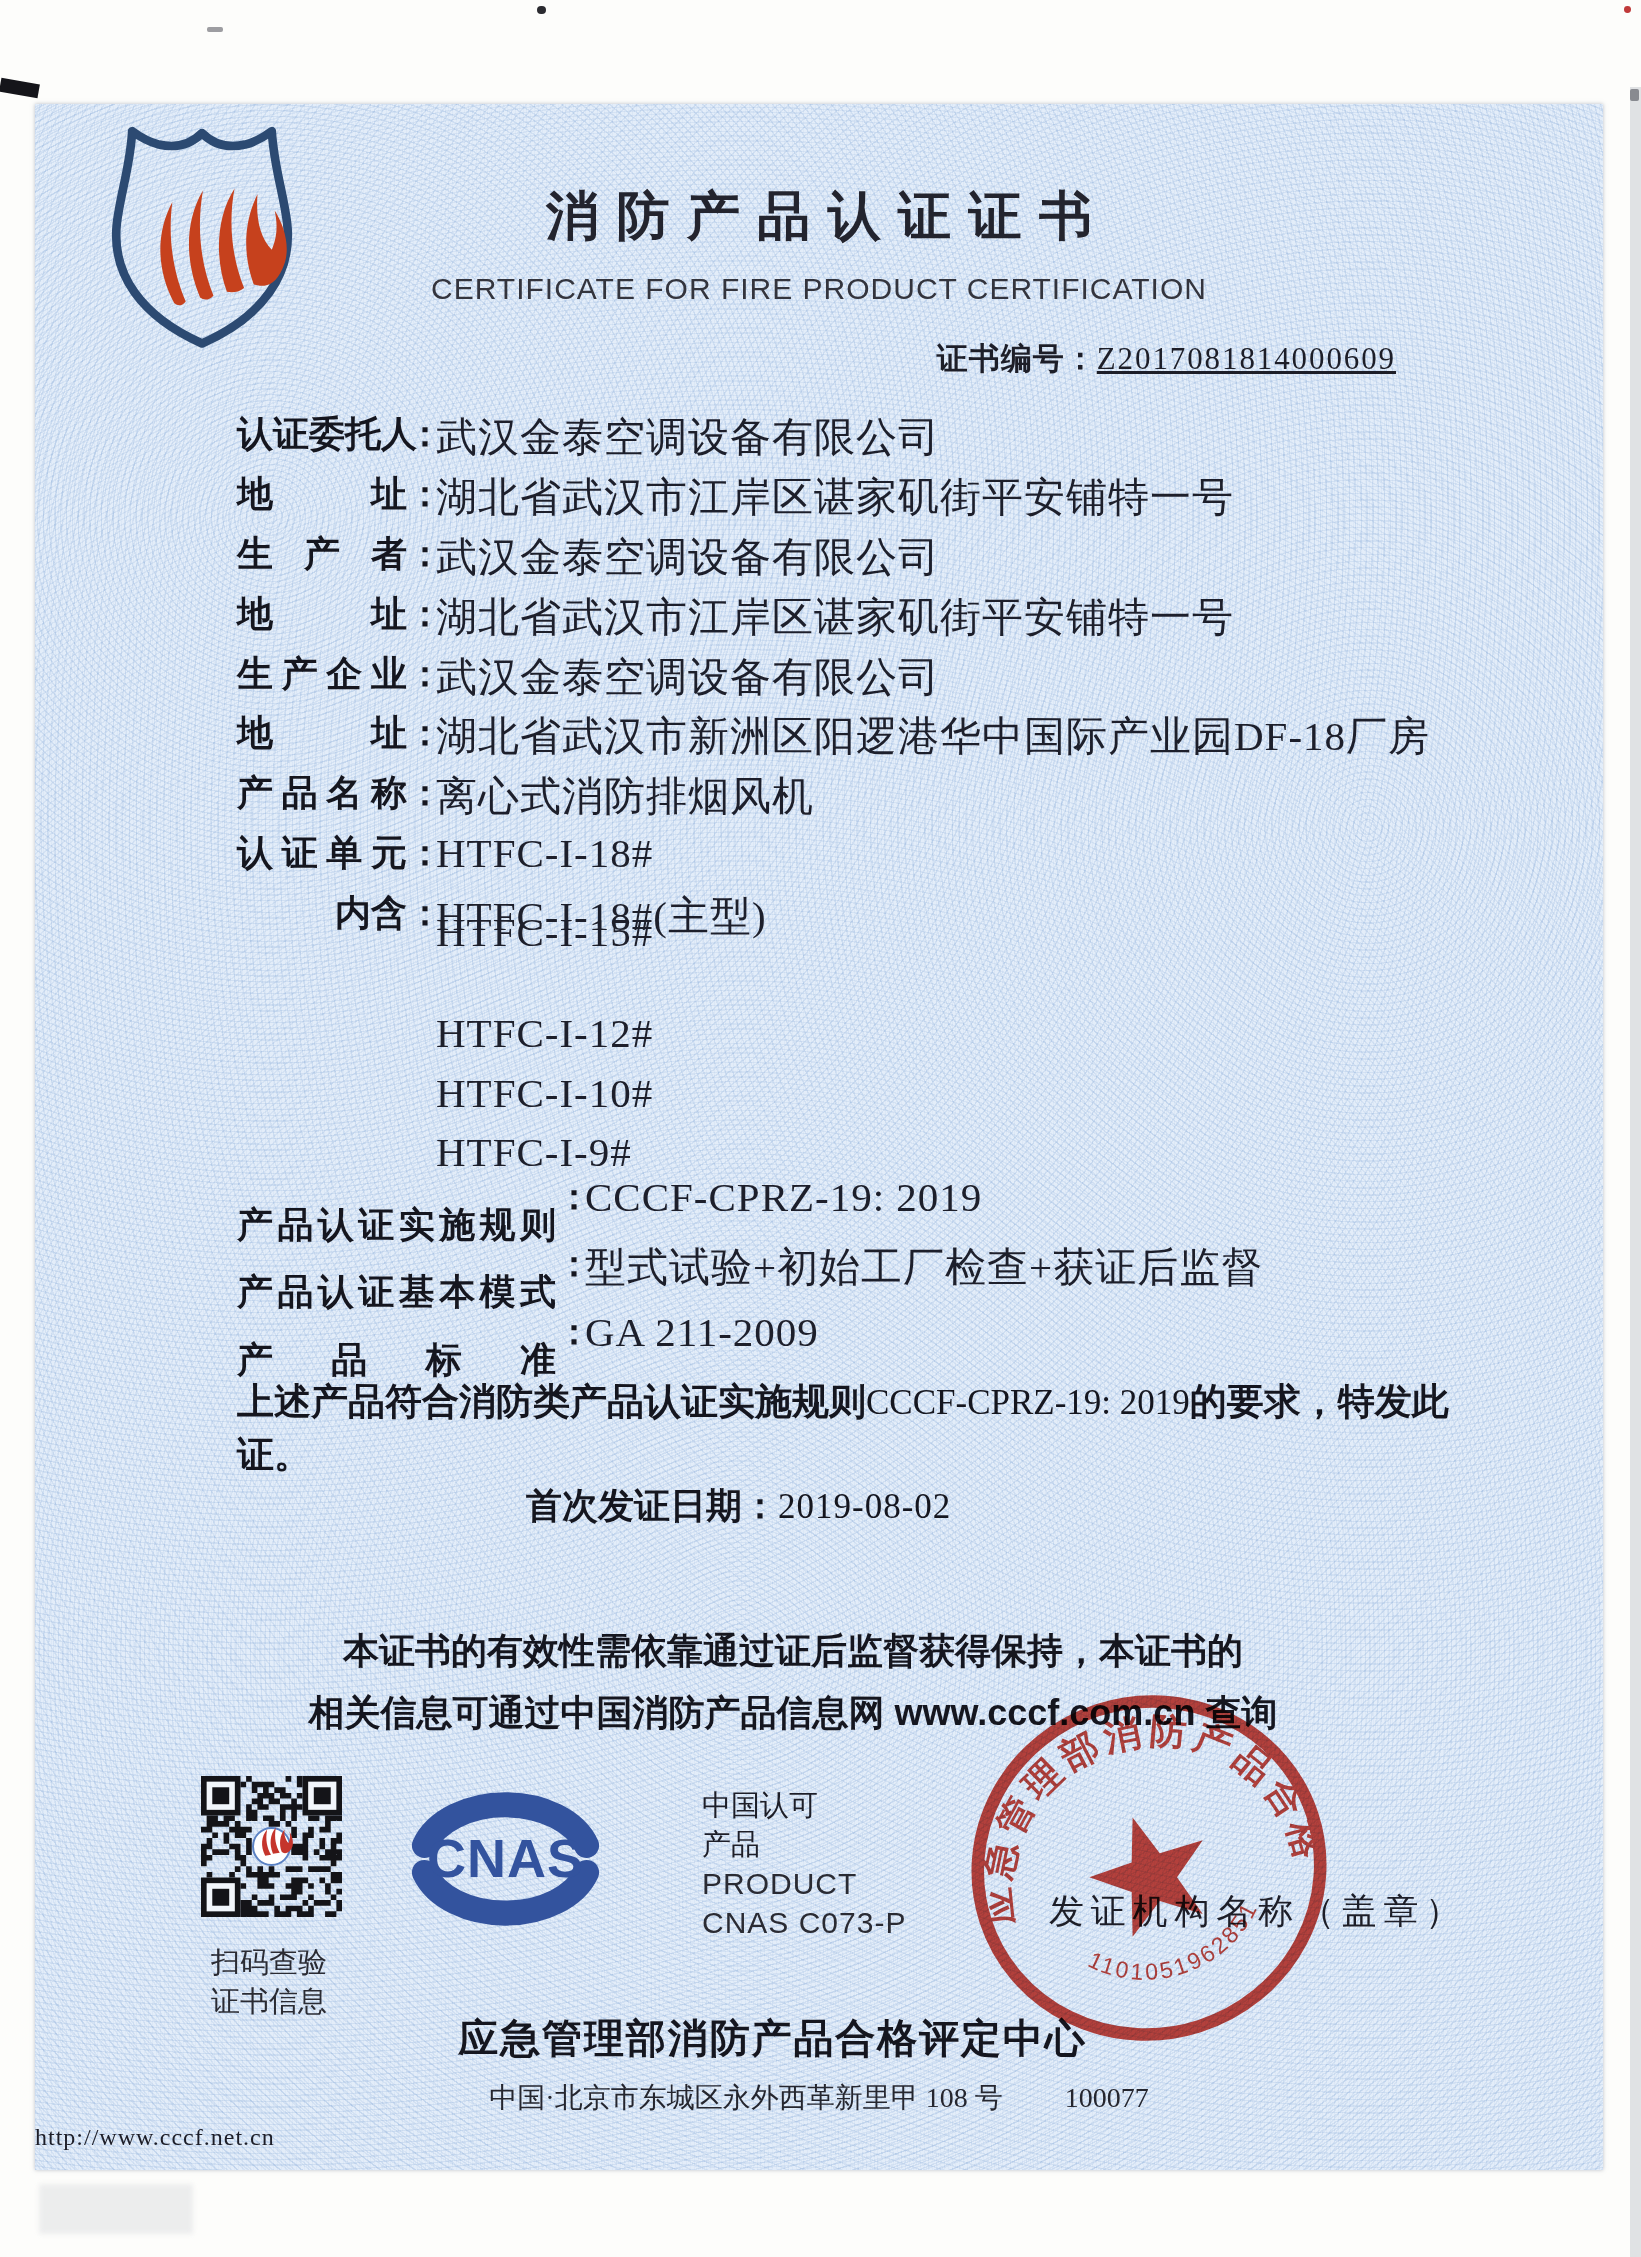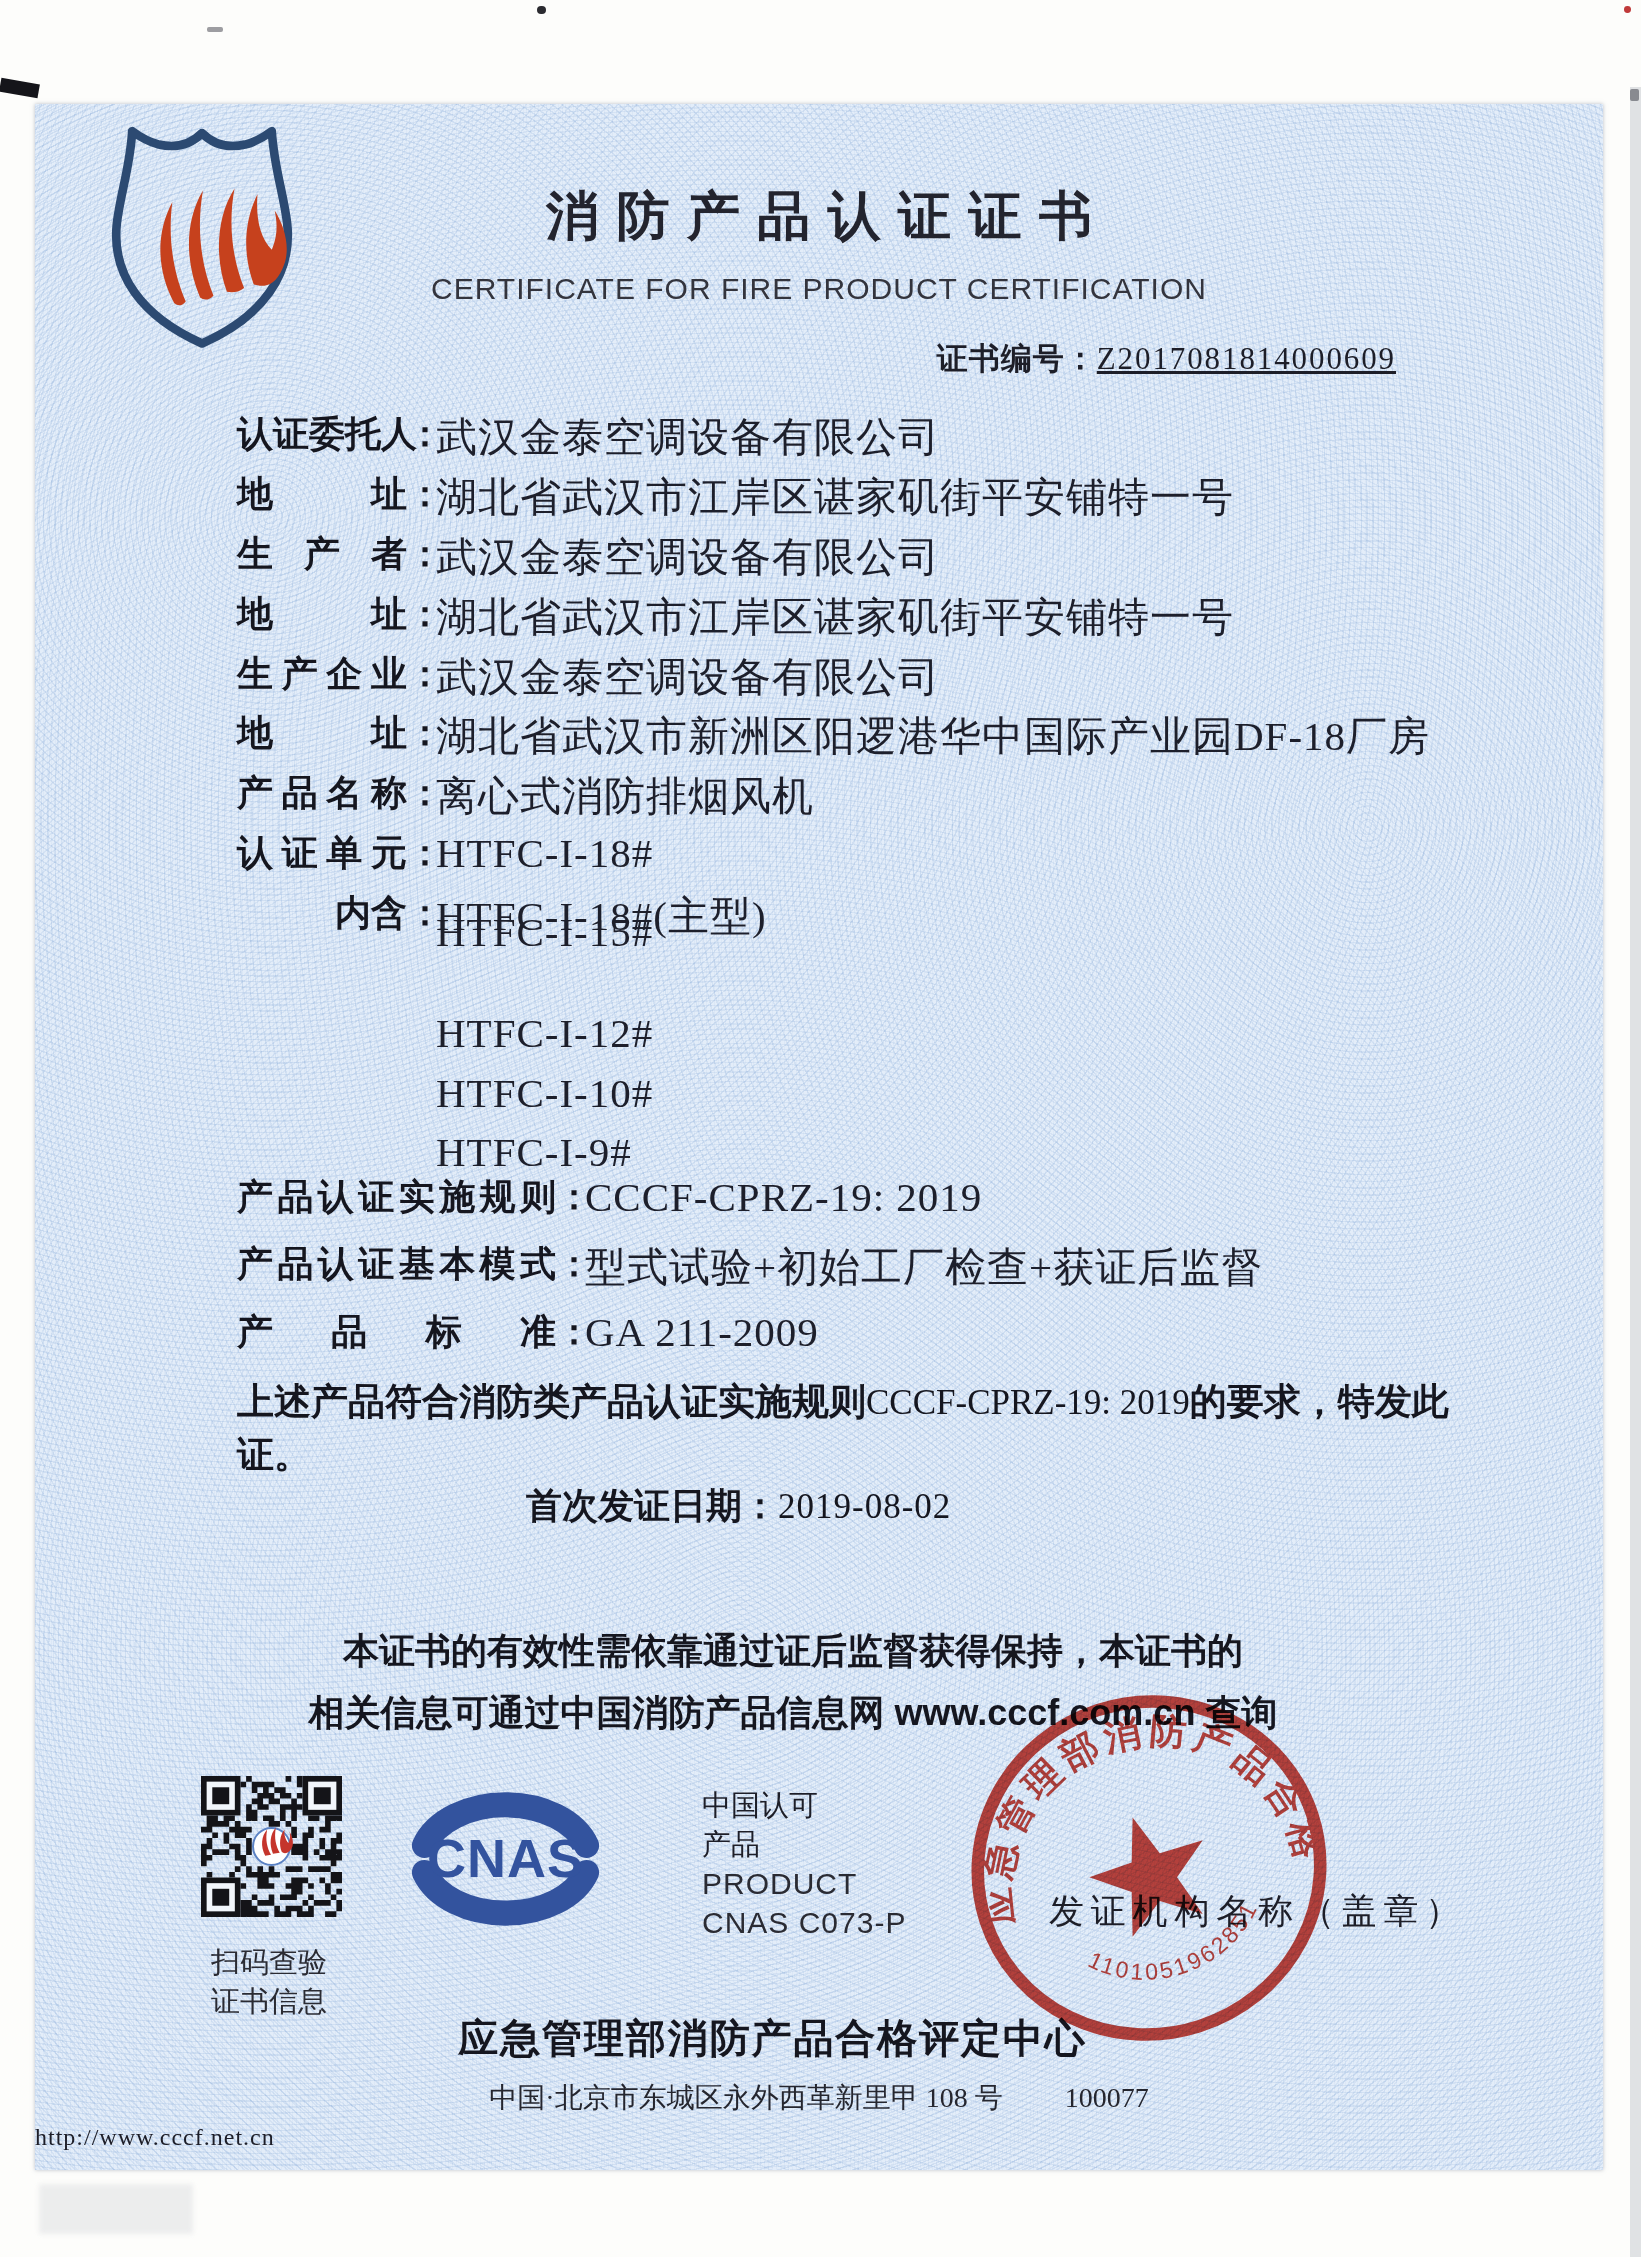--- a/index.html
+++ b/index.html
@@ -27,21 +27,21 @@
     font-size:30px;font-weight:400;letter-spacing:1px;color:#33343d;
   }
   .cert-no{position:absolute;right:207px;top:234px;font-size:31px;color:#1d1e28;}
   .cert-no .lbl{font-weight:700;letter-spacing:1px;}
   .cert-no .val{font-family:"Liberation Serif","DejaVu Serif",serif;letter-spacing:1.9px;text-decoration:underline;}
   .frow{position:absolute;left:202px;font-size:36px;color:#15161f;white-space:nowrap;}
   .flabel{display:inline-block;width:170px;font-weight:700;text-align:justify;text-align-last:justify;vertical-align:top;}
   .flabel.lr{text-align-last:right;}
   .fcolon{display:inline-block;width:29px;font-weight:700;vertical-align:top;}
   .fval{font-family:"Liberation Serif","DejaVu Serif",serif;font-size:41px;color:#1d1f2b;letter-spacing:1px;}
-  .secB .flabel{width:319px;}
+  .secB .flabel{width:319px;margin-top:28px;}
   .statement{
     position:absolute;left:202px;top:1272px;width:1221px;
     font-size:37px;font-weight:700;color:#15161f;line-height:52px;
   }
   .statement .code{font-family:"Liberation Serif","DejaVu Serif",serif;font-weight:400;font-size:35px;}
   .drow{position:absolute;font-size:36px;color:#15161f;white-space:nowrap;}
   .drow .dl{font-weight:700;}
   .drow .dv{font-family:"Liberation Serif","DejaVu Serif",serif;font-size:35px;letter-spacing:1px;}
   .drow .gap{display:inline-block;width:42px;}
   .notice{position:absolute;left:0;width:100%;text-align:center;font-size:36px;font-weight:700;color:#15161f;padding-right:52px;box-sizing:border-box;}

